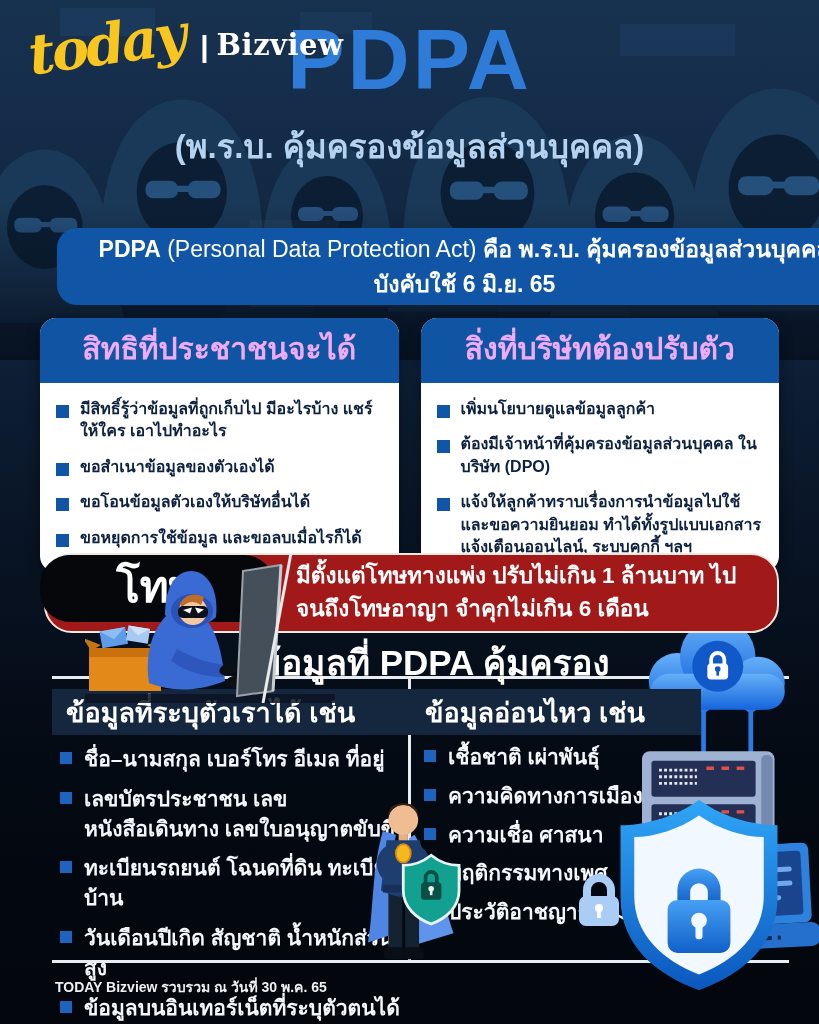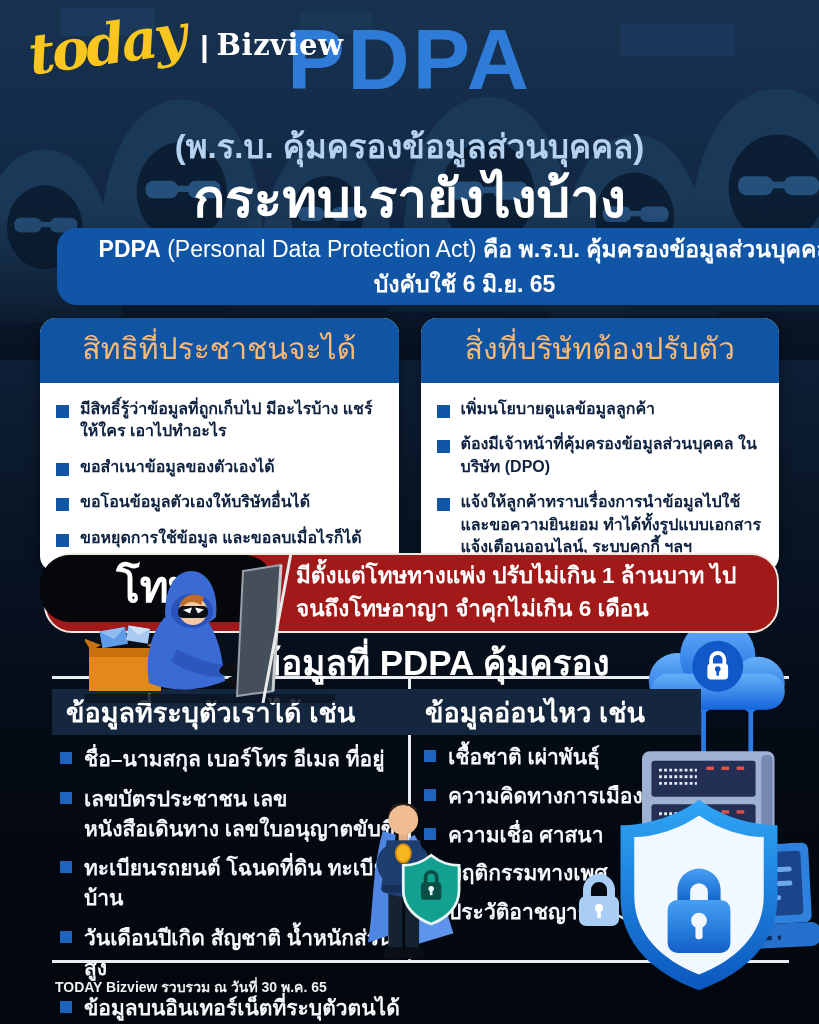--- a/index.html
+++ b/index.html
@@ -34,22 +34,22 @@
     background:#1155A6; border-radius:20px; color:#fff;
     display:flex; flex-direction:column; align-items:center; justify-content:center;
     font-size:23px; line-height:1.5; text-align:center;
   }
   .intro b{ font-weight:800; }
 
   
   .cards{ top:318px; left:40px; width:739px; display:flex; gap:22px; z-index:3; }
   .card{ flex:1; background:#fff; border-radius:16px; overflow:hidden; min-height:222px;
          box-shadow:0 4px 14px rgba(0,0,0,.45); }
-  .card-header{ background:#0F55A3; color:#fdba74; text-align:center;
-    font-size:30px; font-weight:400; padding:7px 4px 11px; }
+  .card-header{ background:#0F55A3; color:#f0abfc; text-align:center;
+    font-size:30px; font-weight:700; padding:7px 4px 11px; }
   .card-body{ padding:15px 16px 14px 16px; }
   ul{ list-style:none; }
   .card-body li{ display:flex; gap:11px; margin-bottom:13px;
     font-size:16px; font-weight:700; color:#0E2240; line-height:1.4; }
   .card-body li:last-child{ margin-bottom:0; }
   .bu{ flex:none; width:13px; height:13px; background:#1155A6; margin-top:7px; }
 
   
   .penalty-red{
     top:553px; left:44px; width:735px; height:80px; z-index:3;
@@ -133,21 +133,20 @@
   </svg>
 
   <div class="abs brand">
     <span class="brand-script">today</span>
     <span class="brand-sep">|</span>
     <span class="brand-name">Bizview</span>
   </div>
 
   <div class="abs pdpa-title">PDPA</div>
   <div class="abs subtitle">(พ.ร.บ. คุ้มครองข้อมูลส่วนบุคคล)</div>
-  <div class="abs headline">กระทบเรายังไงบ้าง</div>
 
   <div class="abs intro">
     <div>
       <b>PDPA</b><span> (Personal Data Protection Act) </span><b>คือ พ.ร.บ. คุ้มครองข้อมูลส่วนบุคคล</b>
     </div>
     <b>บังคับใช้ 6 มิ.ย. 65</b>
   </div>
 
   <div class="abs cards">
     <div class="card">

